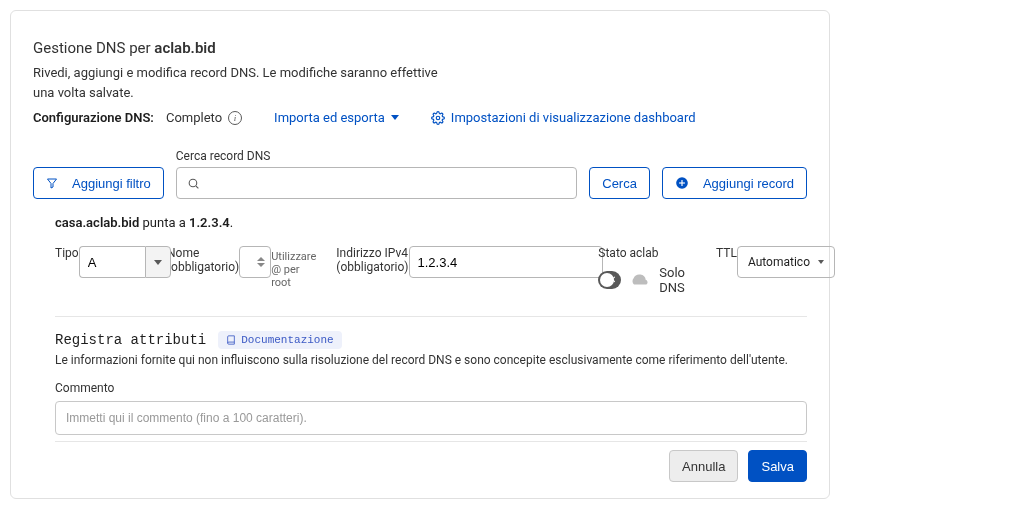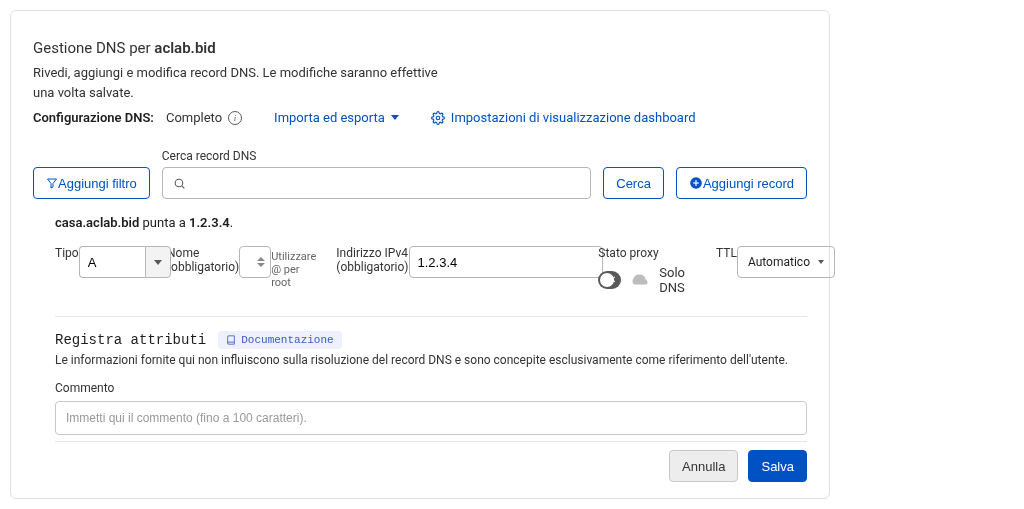--- a/index.html
+++ b/index.html
@@ -82,21 +82,21 @@
   .btn {
     border: 1px solid #0051c3;
     background: #fff;
     color: #0051c3;
     padding: 6px 12px;
     border-radius: 4px;
     font-size: 13px;
     cursor: pointer;
     display: inline-flex;
     align-items: center;
-    gap: 0;
+    gap: 14px;
     height: 32px;
   }
   .btn-solid {
     background: #0051c3;
     color: #fff;
   }
   .btn-plain {
     border-color: #c8c8c8;
     color: #333;
     background: #ededed;
@@ -438,21 +438,21 @@
       </div>
       <div class="hint">Utilizzare @ per root</div>
     </div>
 
     <div class="field" style="width:242px">
       <div class="field-label">Indirizzo IPv4 (obbligatorio)</div>
       <input class="input" value="1.2.3.4" style="">
     </div>
 
     <div class="field proxy-wrap" style="width:160px">
-      <div class="field-label">Stato proxy</div>
+      <div class="field-label">Stato aclab</div>
       <div class="proxy-control">
         <div class="toggle">
           <div class="knob"></div>
           <div class="x">✕</div>
         </div>
         <span class="cloud-icon">
           <svg width="22" height="16" viewBox="0 0 24 16" fill="#bdbdbd">
               <path d="M19 11h-.7A7 7 0 0 0 5 9a5 5 0 0 0 .5 7H19a3.5 3.5 0 0 0 0-5z" transform="translate(0 -3)"></path>
             </svg>
         </span>

